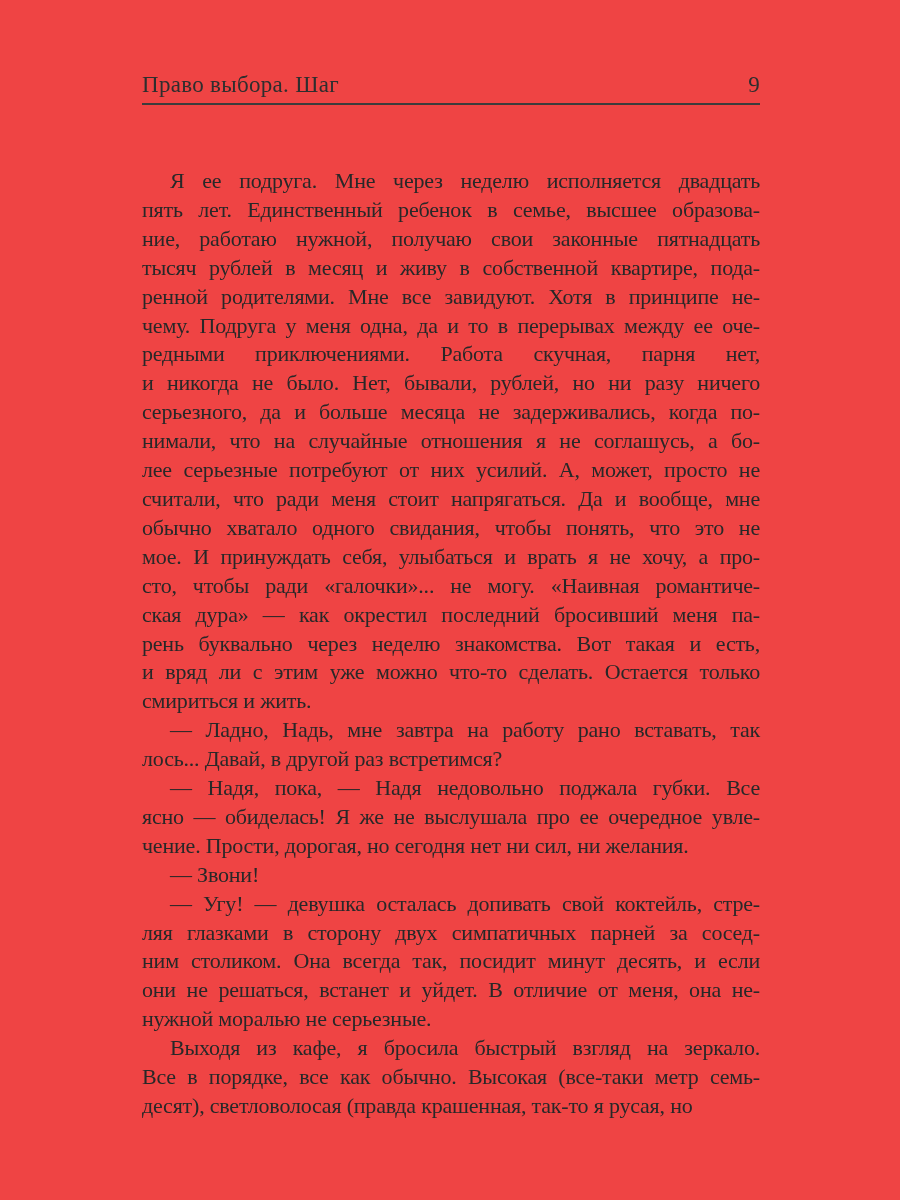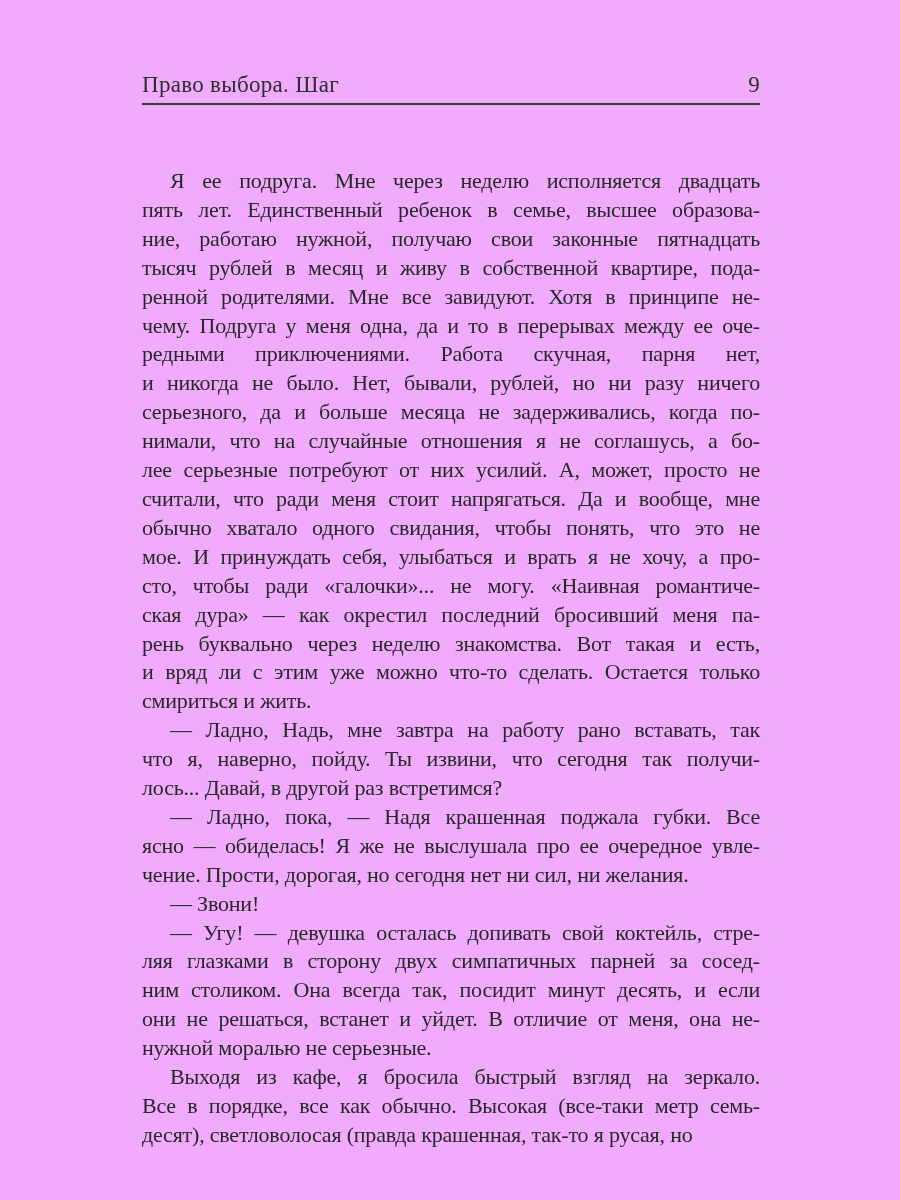--- a/index.html
+++ b/index.html
@@ -4,21 +4,21 @@
 <style>
   html, body {
     margin: 0;
     padding: 0;
     background: #ffffff;
   }
   .page {
     position: relative;
     width: 900px;
     height: 1200px;
-    background: #f0abfc;
+    background: #ef4444;
     overflow: hidden;
     font-family: "Liberation Serif", "DejaVu Serif", serif;
     color: #282828;
   }
   .header {
     position: absolute;
     top: 73px;
     left: 142px;
     width: 618px;
     display: flex;
@@ -91,25 +91,24 @@
         <div class="line">обычно хватало одного свидания, чтобы понять, что это не</div>
         <div class="line">мое. И принуждать себя, улыбаться и врать я не хочу, а про-</div>
         <div class="line">сто, чтобы ради «галочки»... не могу. «Наивная романтиче-</div>
         <div class="line">ская дура» — как окрестил последний бросивший меня па-</div>
         <div class="line">рень буквально через неделю знакомства. Вот такая и есть,</div>
         <div class="line">и вряд ли с этим уже можно что-то сделать. Остается только</div>
         <div class="line last">смириться и жить.</div>
       </div>
       <div class="paragraph">
         <div class="line first">— Ладно, Надь, мне завтра на работу рано вставать, так</div>
-        <div class="line">что я, наверно, пойду. Ты извини, что сегодня так получи-</div>
         <div class="line last">лось... Давай, в другой раз встретимся?</div>
       </div>
       <div class="paragraph">
-        <div class="line first">— Ладно, пока, — Надя крашенная поджала губки. Все</div>
+        <div class="line first">— Надя, пока, — Надя недовольно поджала губки. Все</div>
         <div class="line">ясно — обиделась! Я же не выслушала про ее очередное увле-</div>
         <div class="line last">чение. Прости, дорогая, но сегодня нет ни сил, ни желания.</div>
       </div>
       <div class="paragraph">
         <div class="line first last">— Звони!</div>
       </div>
       <div class="paragraph">
         <div class="line first">— Угу! — девушка осталась допивать свой коктейль, стре-</div>
         <div class="line">ляя глазками в сторону двух симпатичных парней за сосед-</div>
         <div class="line">ним столиком. Она всегда так, посидит минут десять, и если</div>

